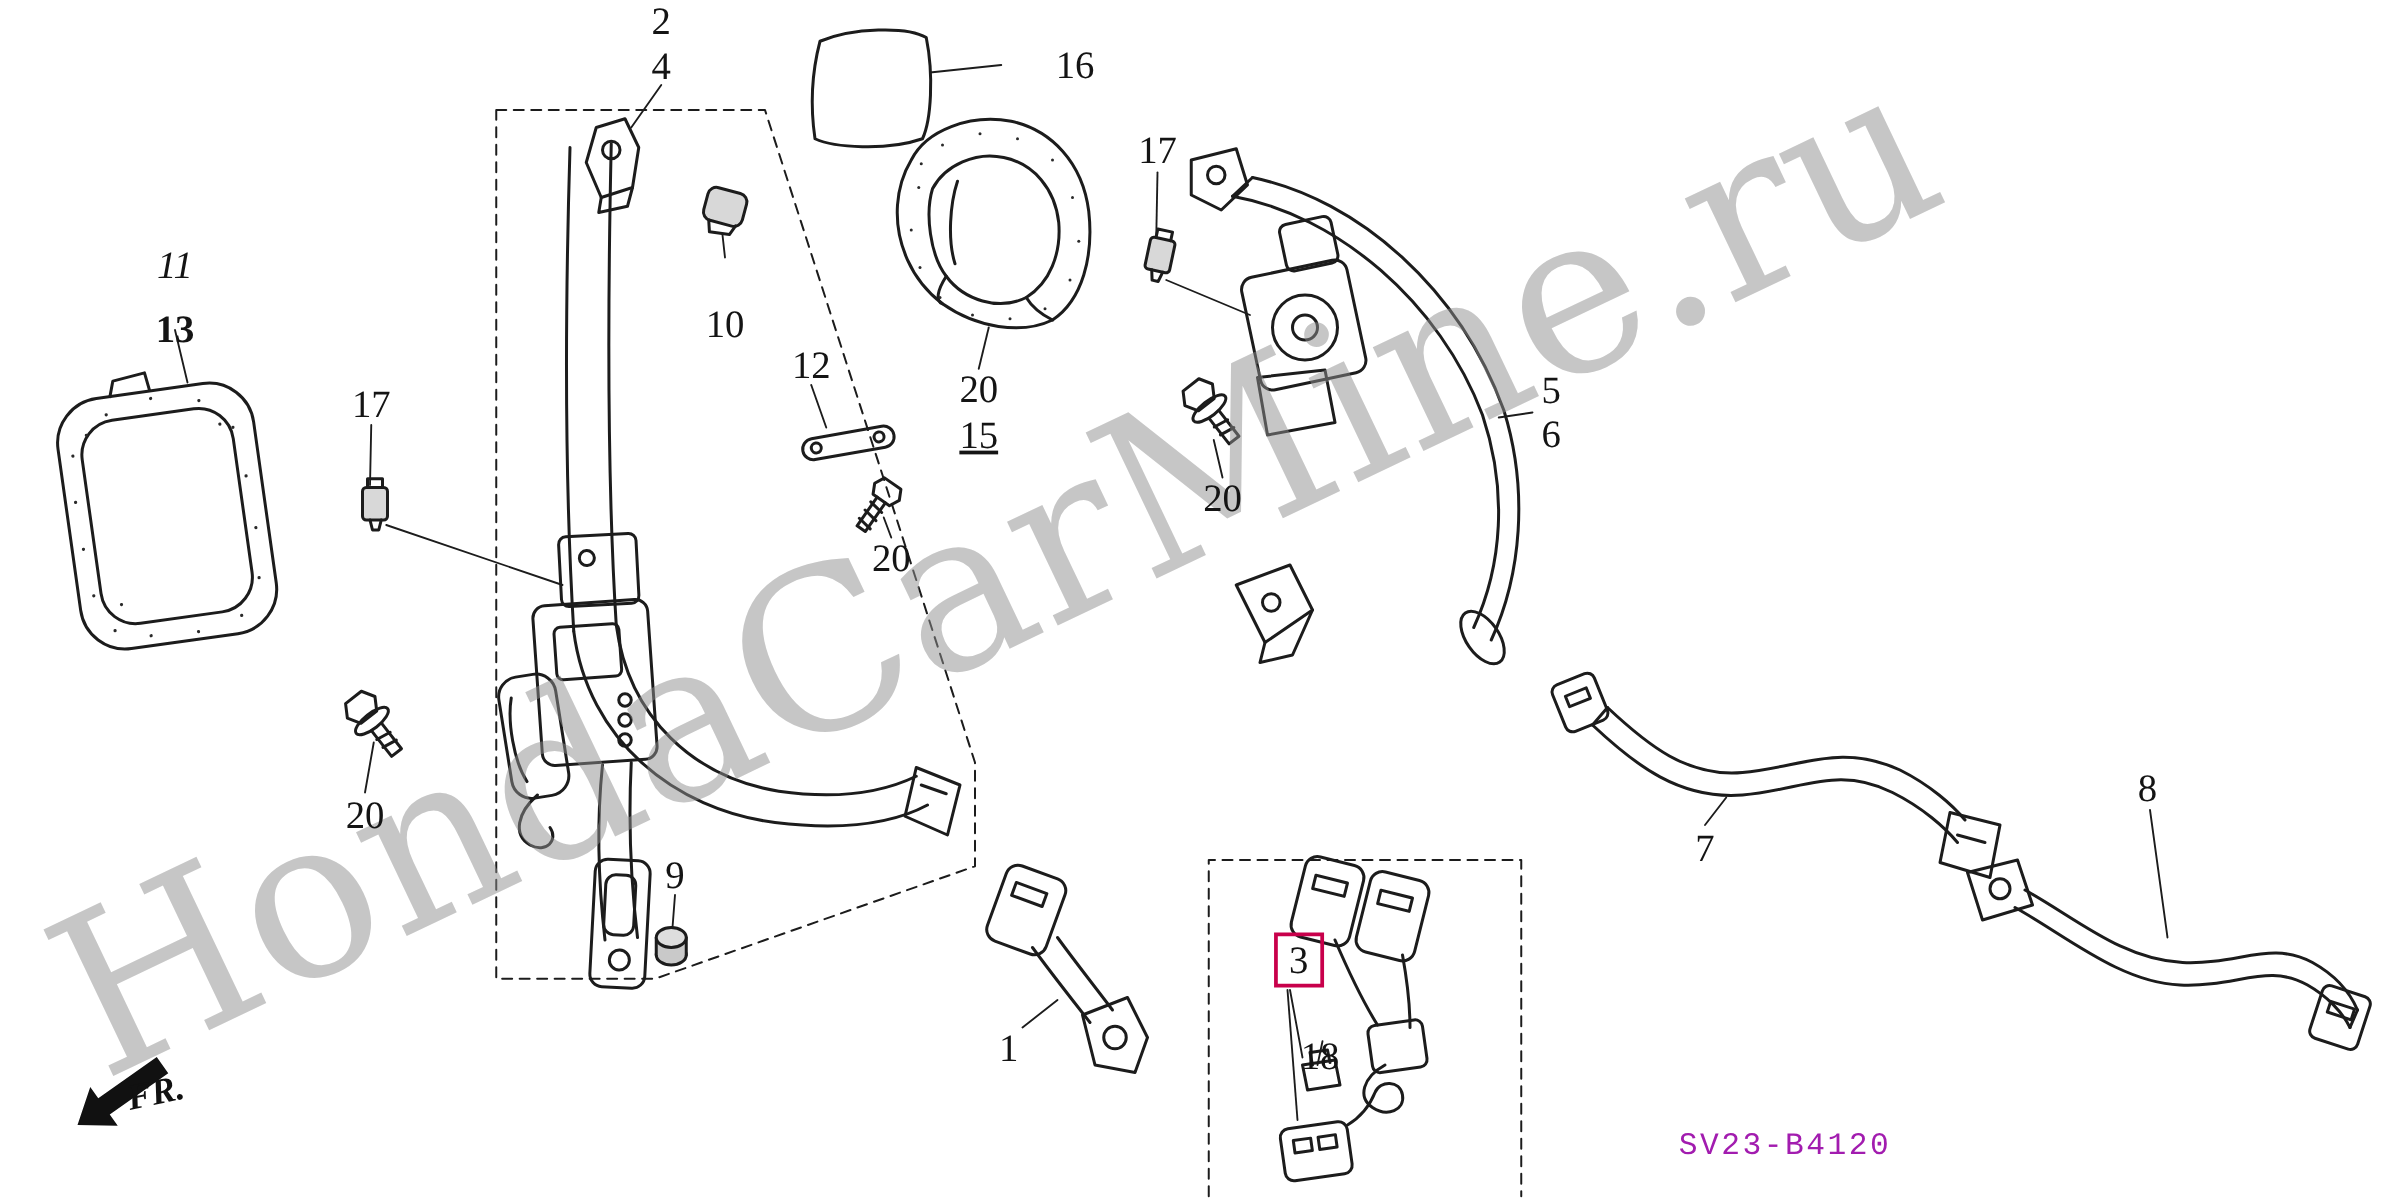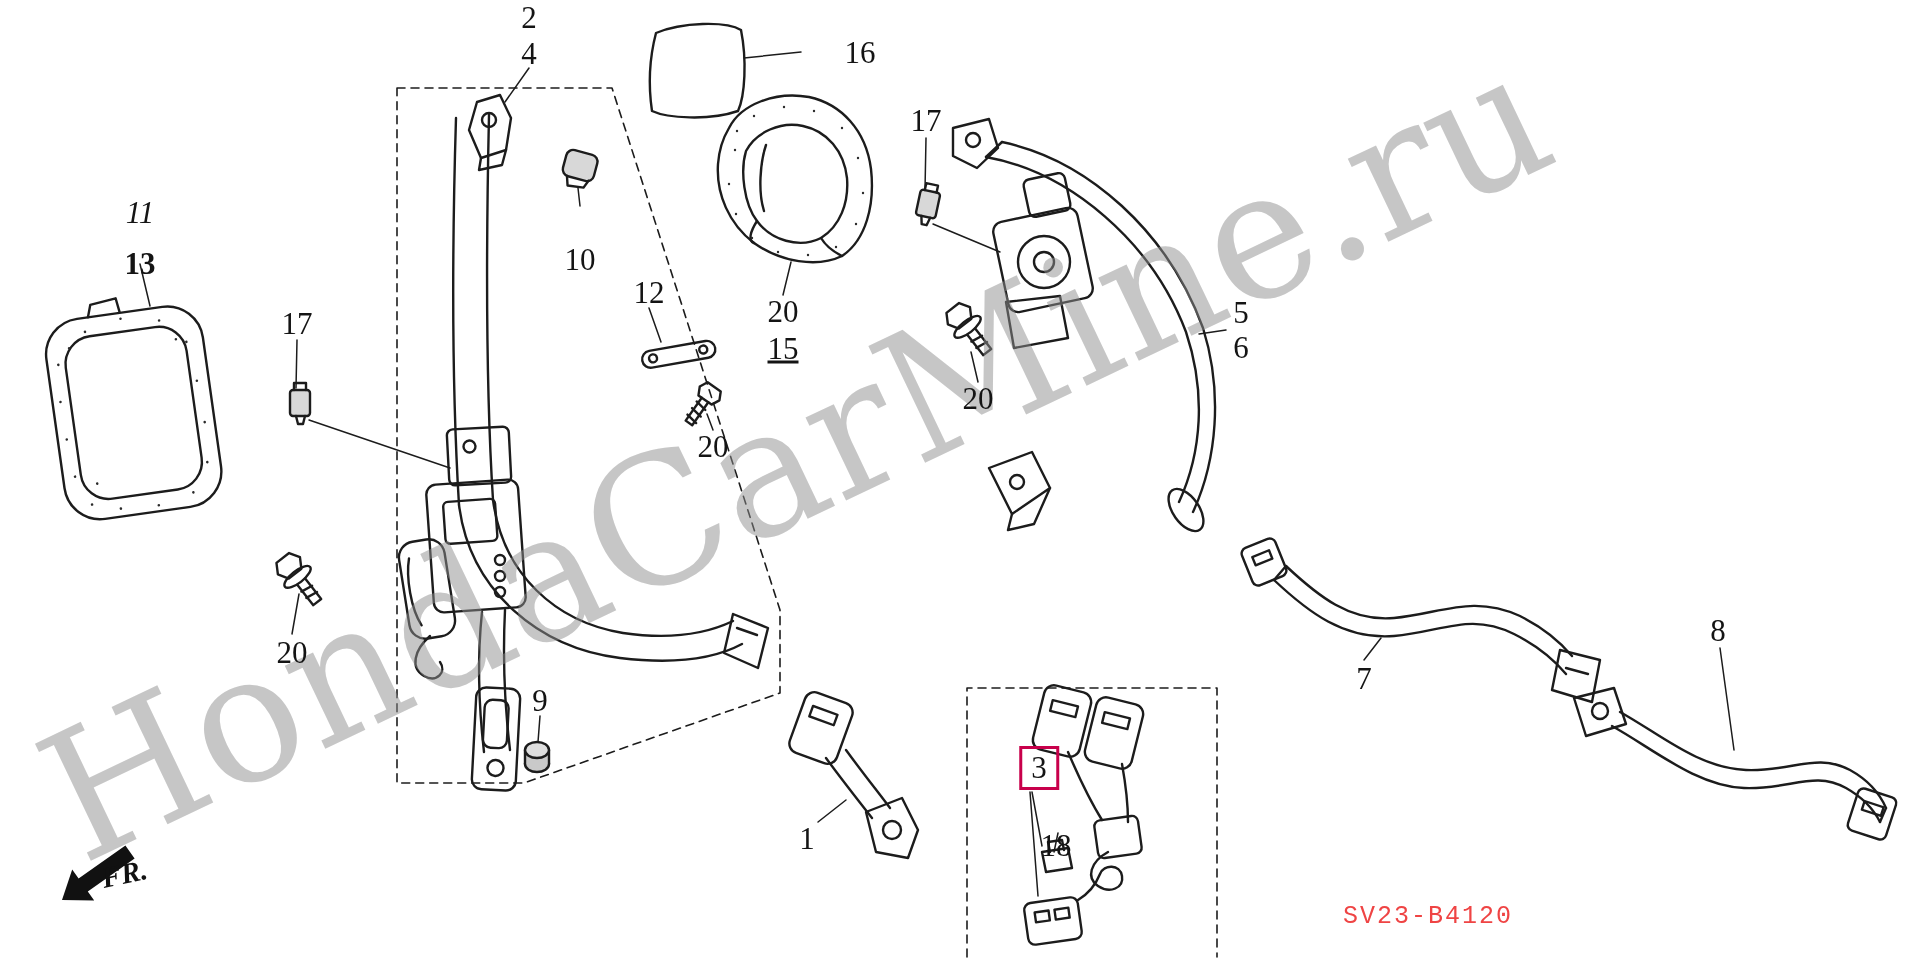--- a/index.html
+++ b/index.html
@@ -15,21 +15,21 @@
     font-family:"Liberation Serif",serif;pointer-events:auto;cursor:pointer;
     background:transparent;
   }
   .part-label.highlighted{
     border:3px solid var(--hl,#c8004b);
     padding:3px 9px 4px 9px;
   }
   #code{
     position:absolute;left:1343px;top:902px;
     font-family:"Liberation Mono",monospace;font-size:25px;
-    letter-spacing:2px;color:#ef4444;
+    letter-spacing:2px;color:#a21caf;
   }
 </style>
 </head>
 <body>
 
 <div id="stage">
 
   <svg id="art" width="1920" height="959" viewBox="0 0 1920 959">
 
     <g stroke="#1c1c1c" fill="none" stroke-width="2.4" stroke-linecap="round" stroke-linejoin="round">

